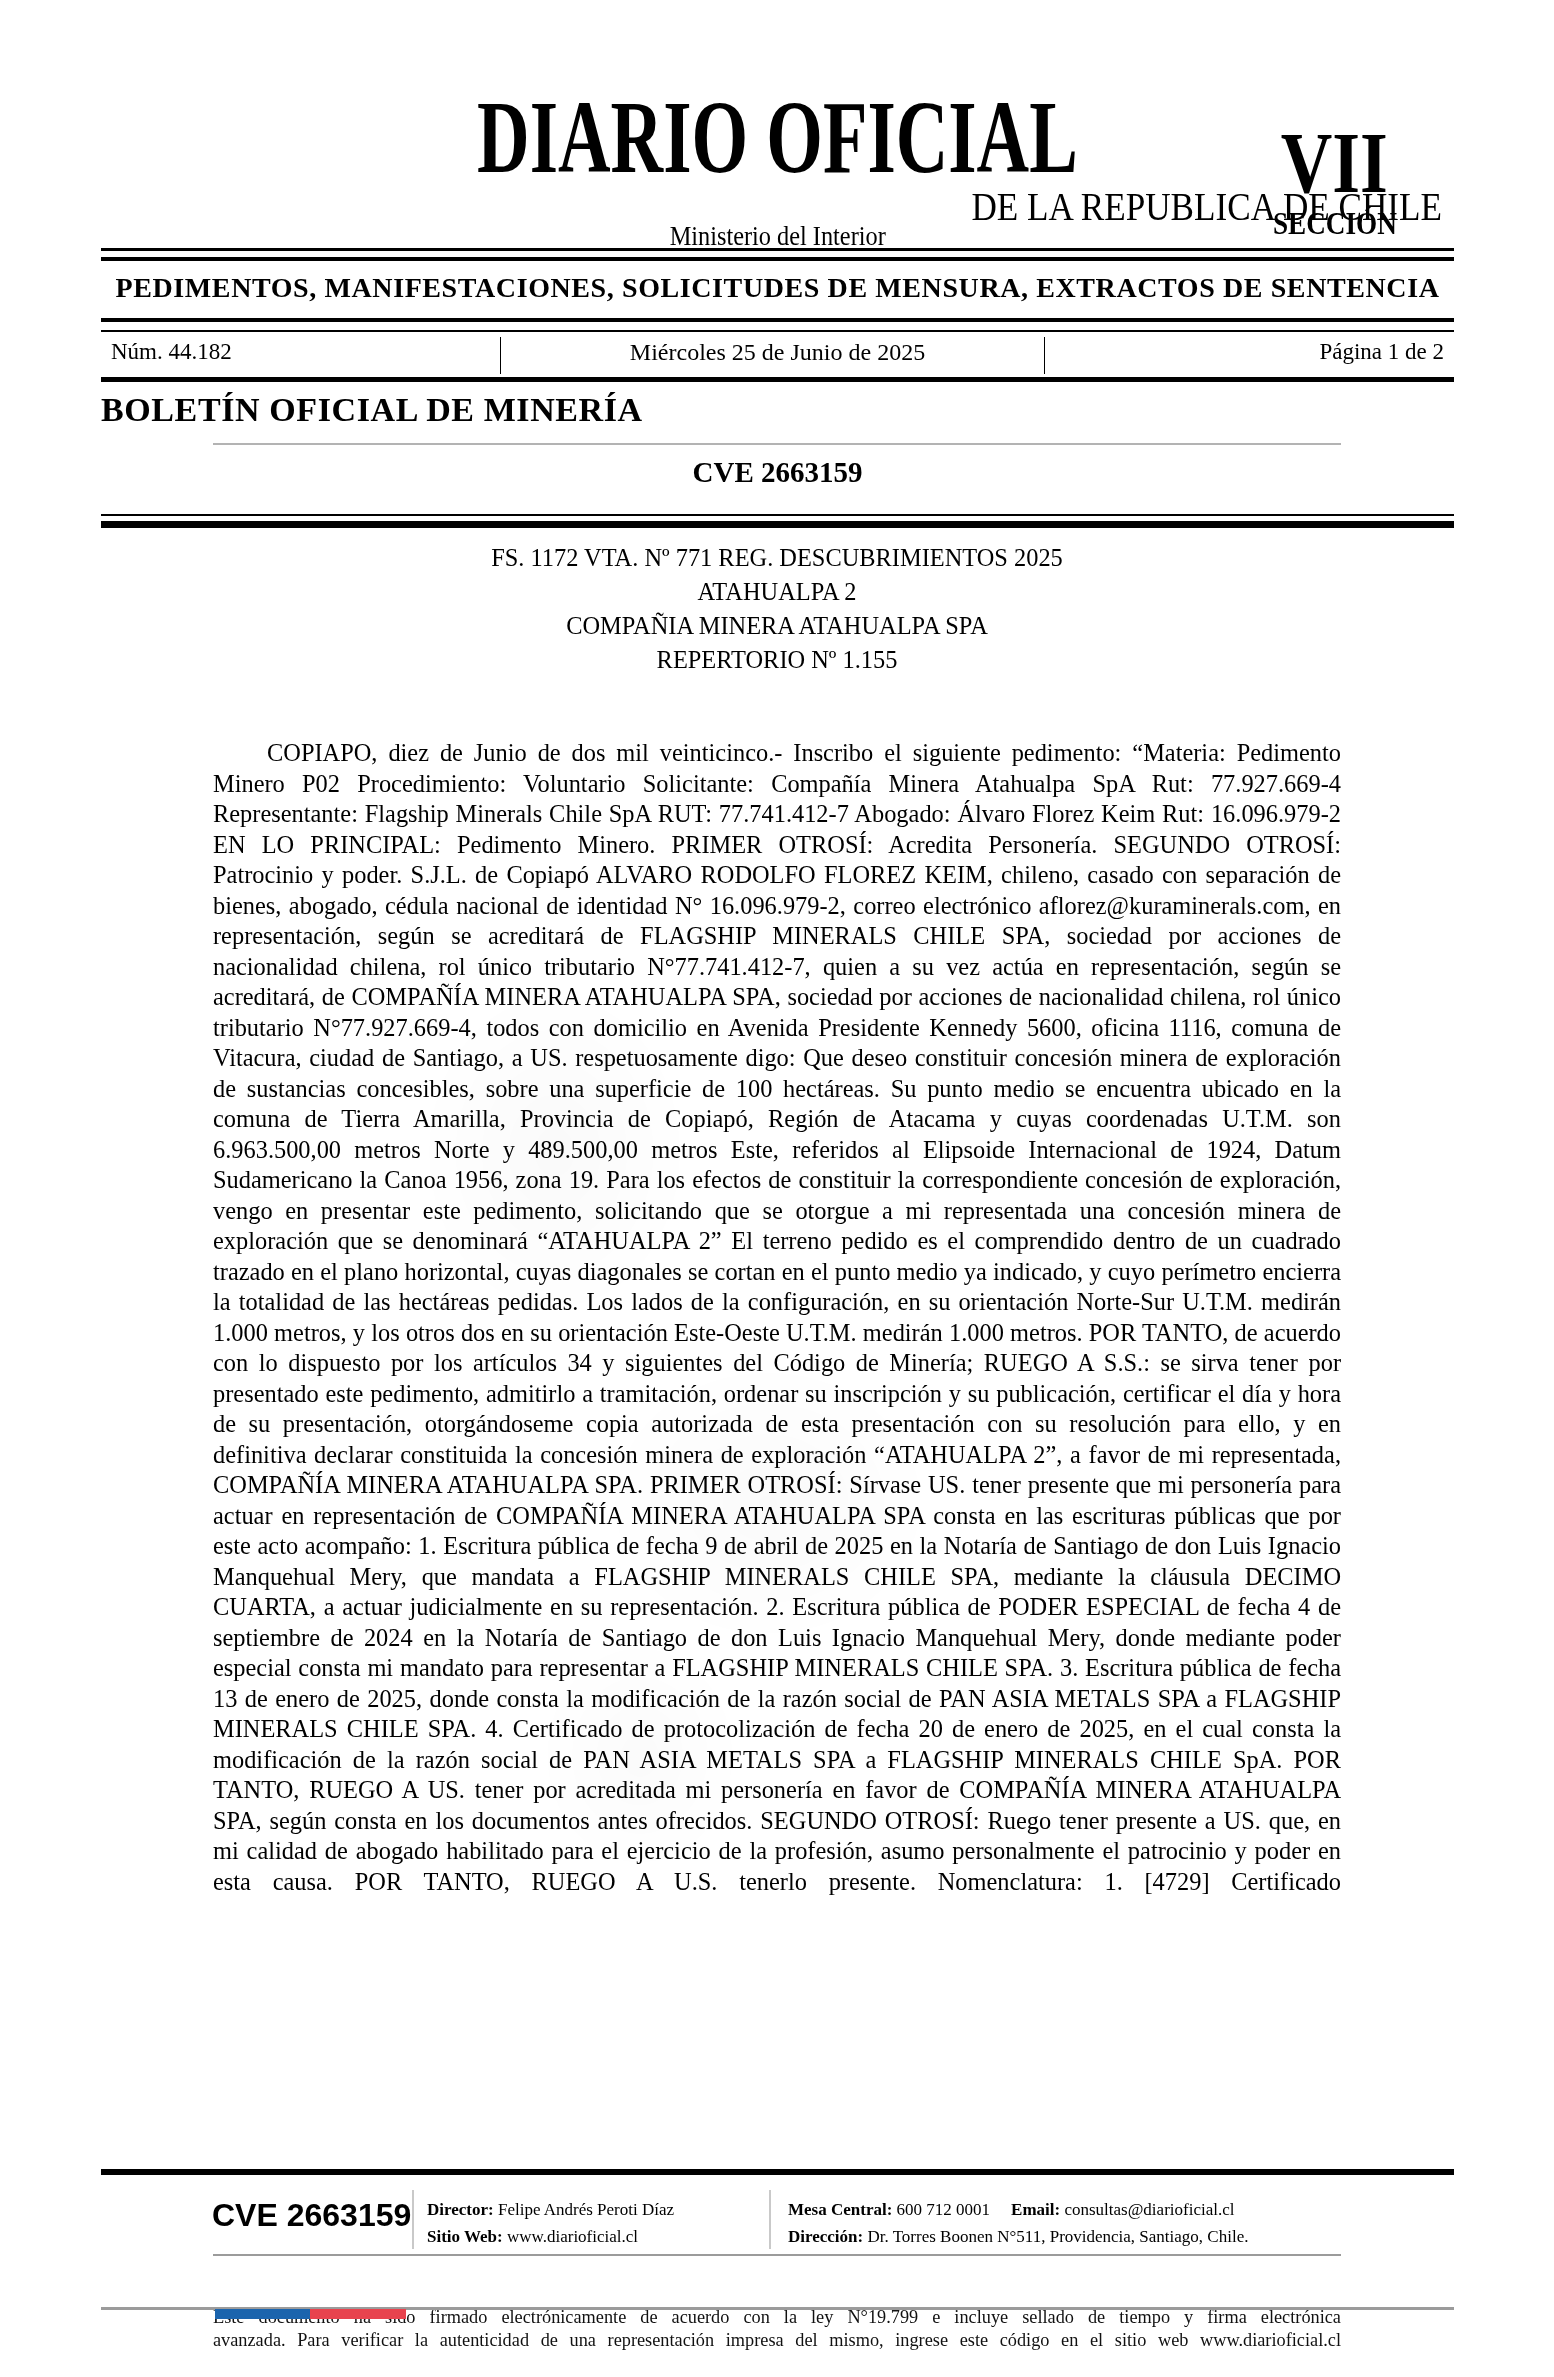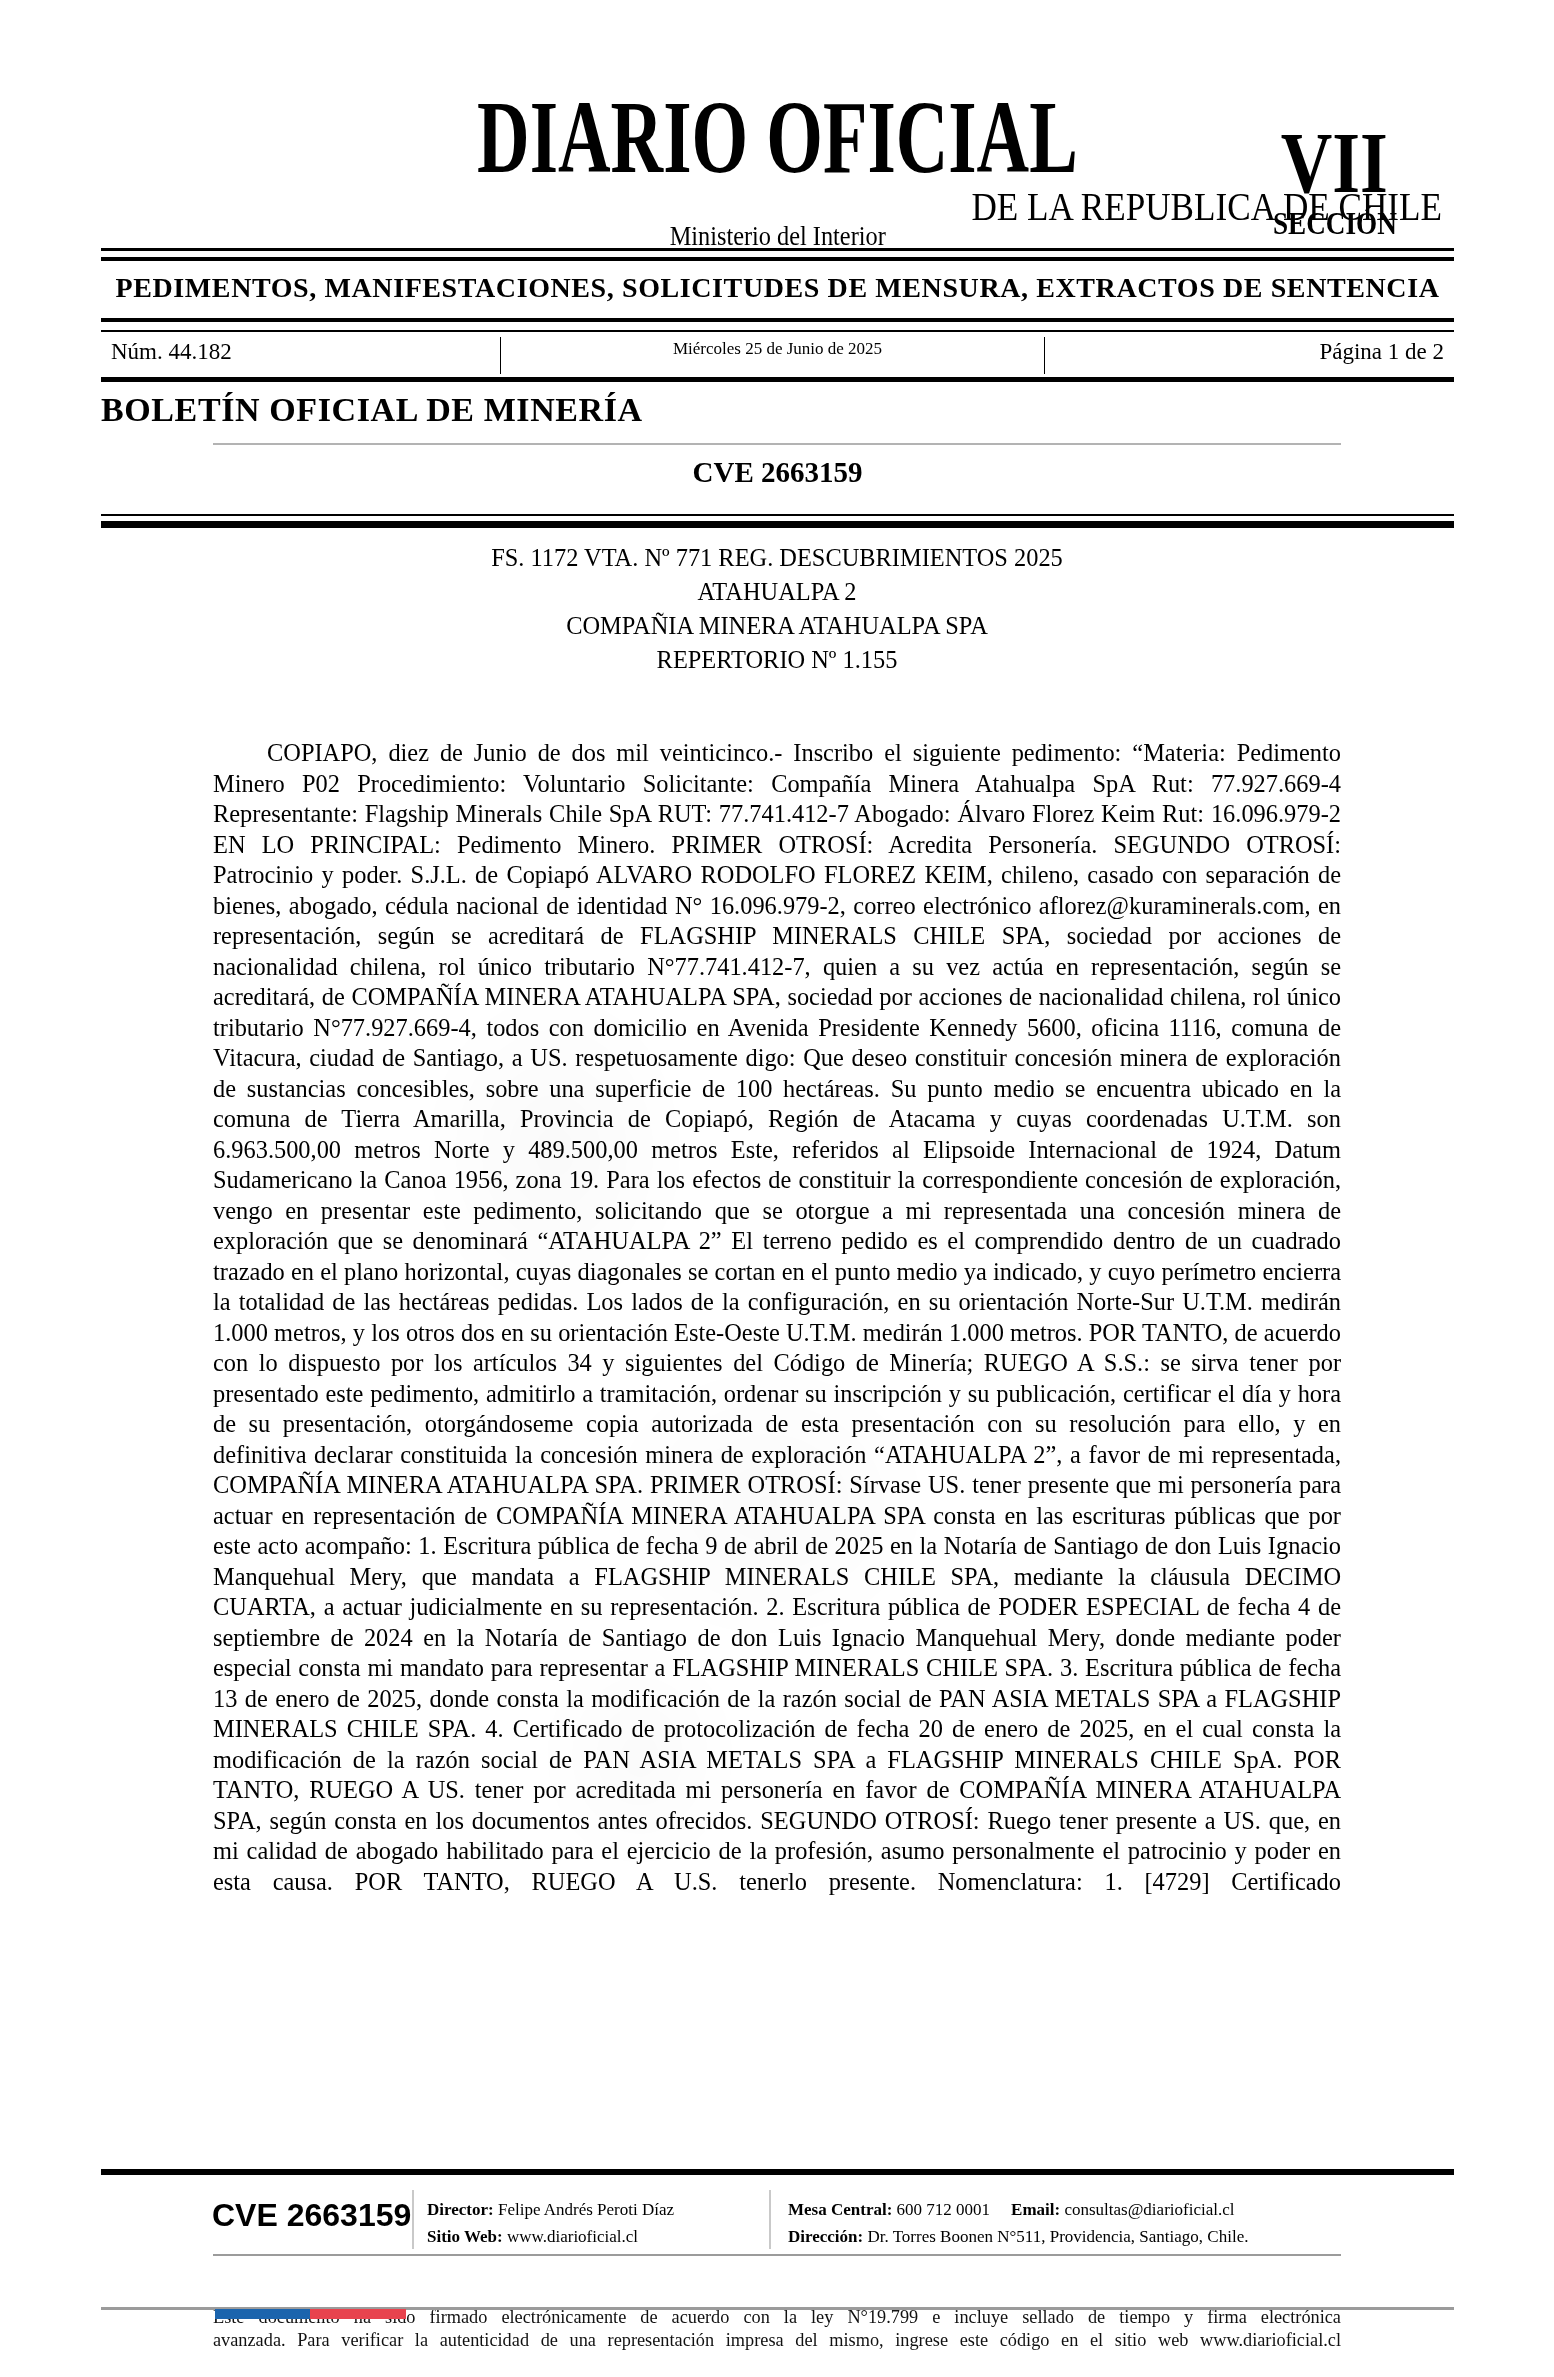--- a/index.html
+++ b/index.html
@@ -21,21 +21,21 @@
   .section-block{position:absolute;left:1225px;top:119px;width:219px;text-align:center;}
   .s-roman{display:inline-block;font-weight:bold;font-size:87px;line-height:1;
     transform:scale(0.82,1.0);white-space:nowrap;}
   .s-label{display:inline-block;font-weight:bold;font-size:32px;line-height:1;
     transform:scale(0.85,1.0);margin-top:1.2px;white-space:nowrap;}
 
   .banner{position:absolute;left:101px;width:1353px;top:272px;text-align:center;
     font-weight:bold;font-size:28px;letter-spacing:0.6px;white-space:nowrap;}
 
   .issue-num{position:absolute;left:111px;top:339px;font-size:23px;}
-  .issue-date{position:absolute;left:101px;width:1353px;top:339px;text-align:center;font-size:17px;}
+  .issue-date{position:absolute;left:101px;width:1353px;top:339px;text-align:center;font-size:24px;}
   .issue-page{position:absolute;right:110px;top:339px;font-size:23px;text-align:right;}
   .vbar{position:absolute;width:1.2px;height:37px;background:#000;top:337px;}
 
   .boletin{position:absolute;left:101px;width:1353px;top:391px;text-align:left;
     font-weight:bold;font-size:34px;letter-spacing:0.6px;}
   .cve-center{position:absolute;left:101px;width:1353px;top:456px;text-align:center;
     font-weight:bold;font-size:29px;}
 
   .headings{position:absolute;left:213px;width:1128px;top:541px;text-align:center;
     font-size:24.4px;line-height:34px;}

